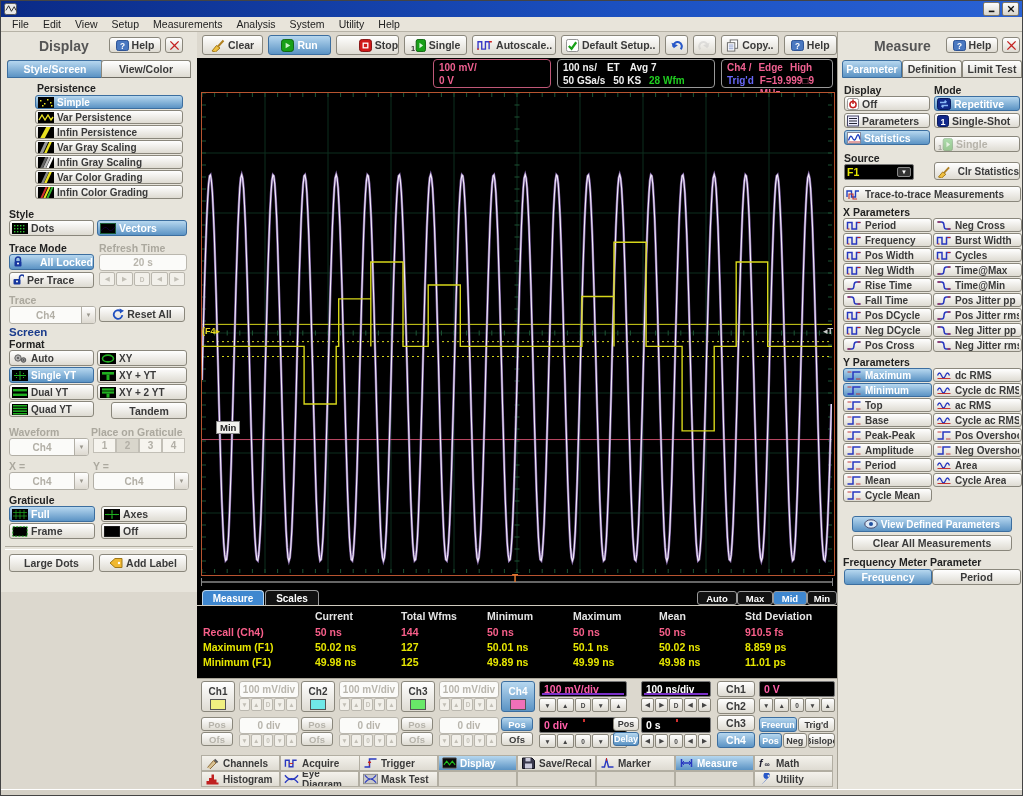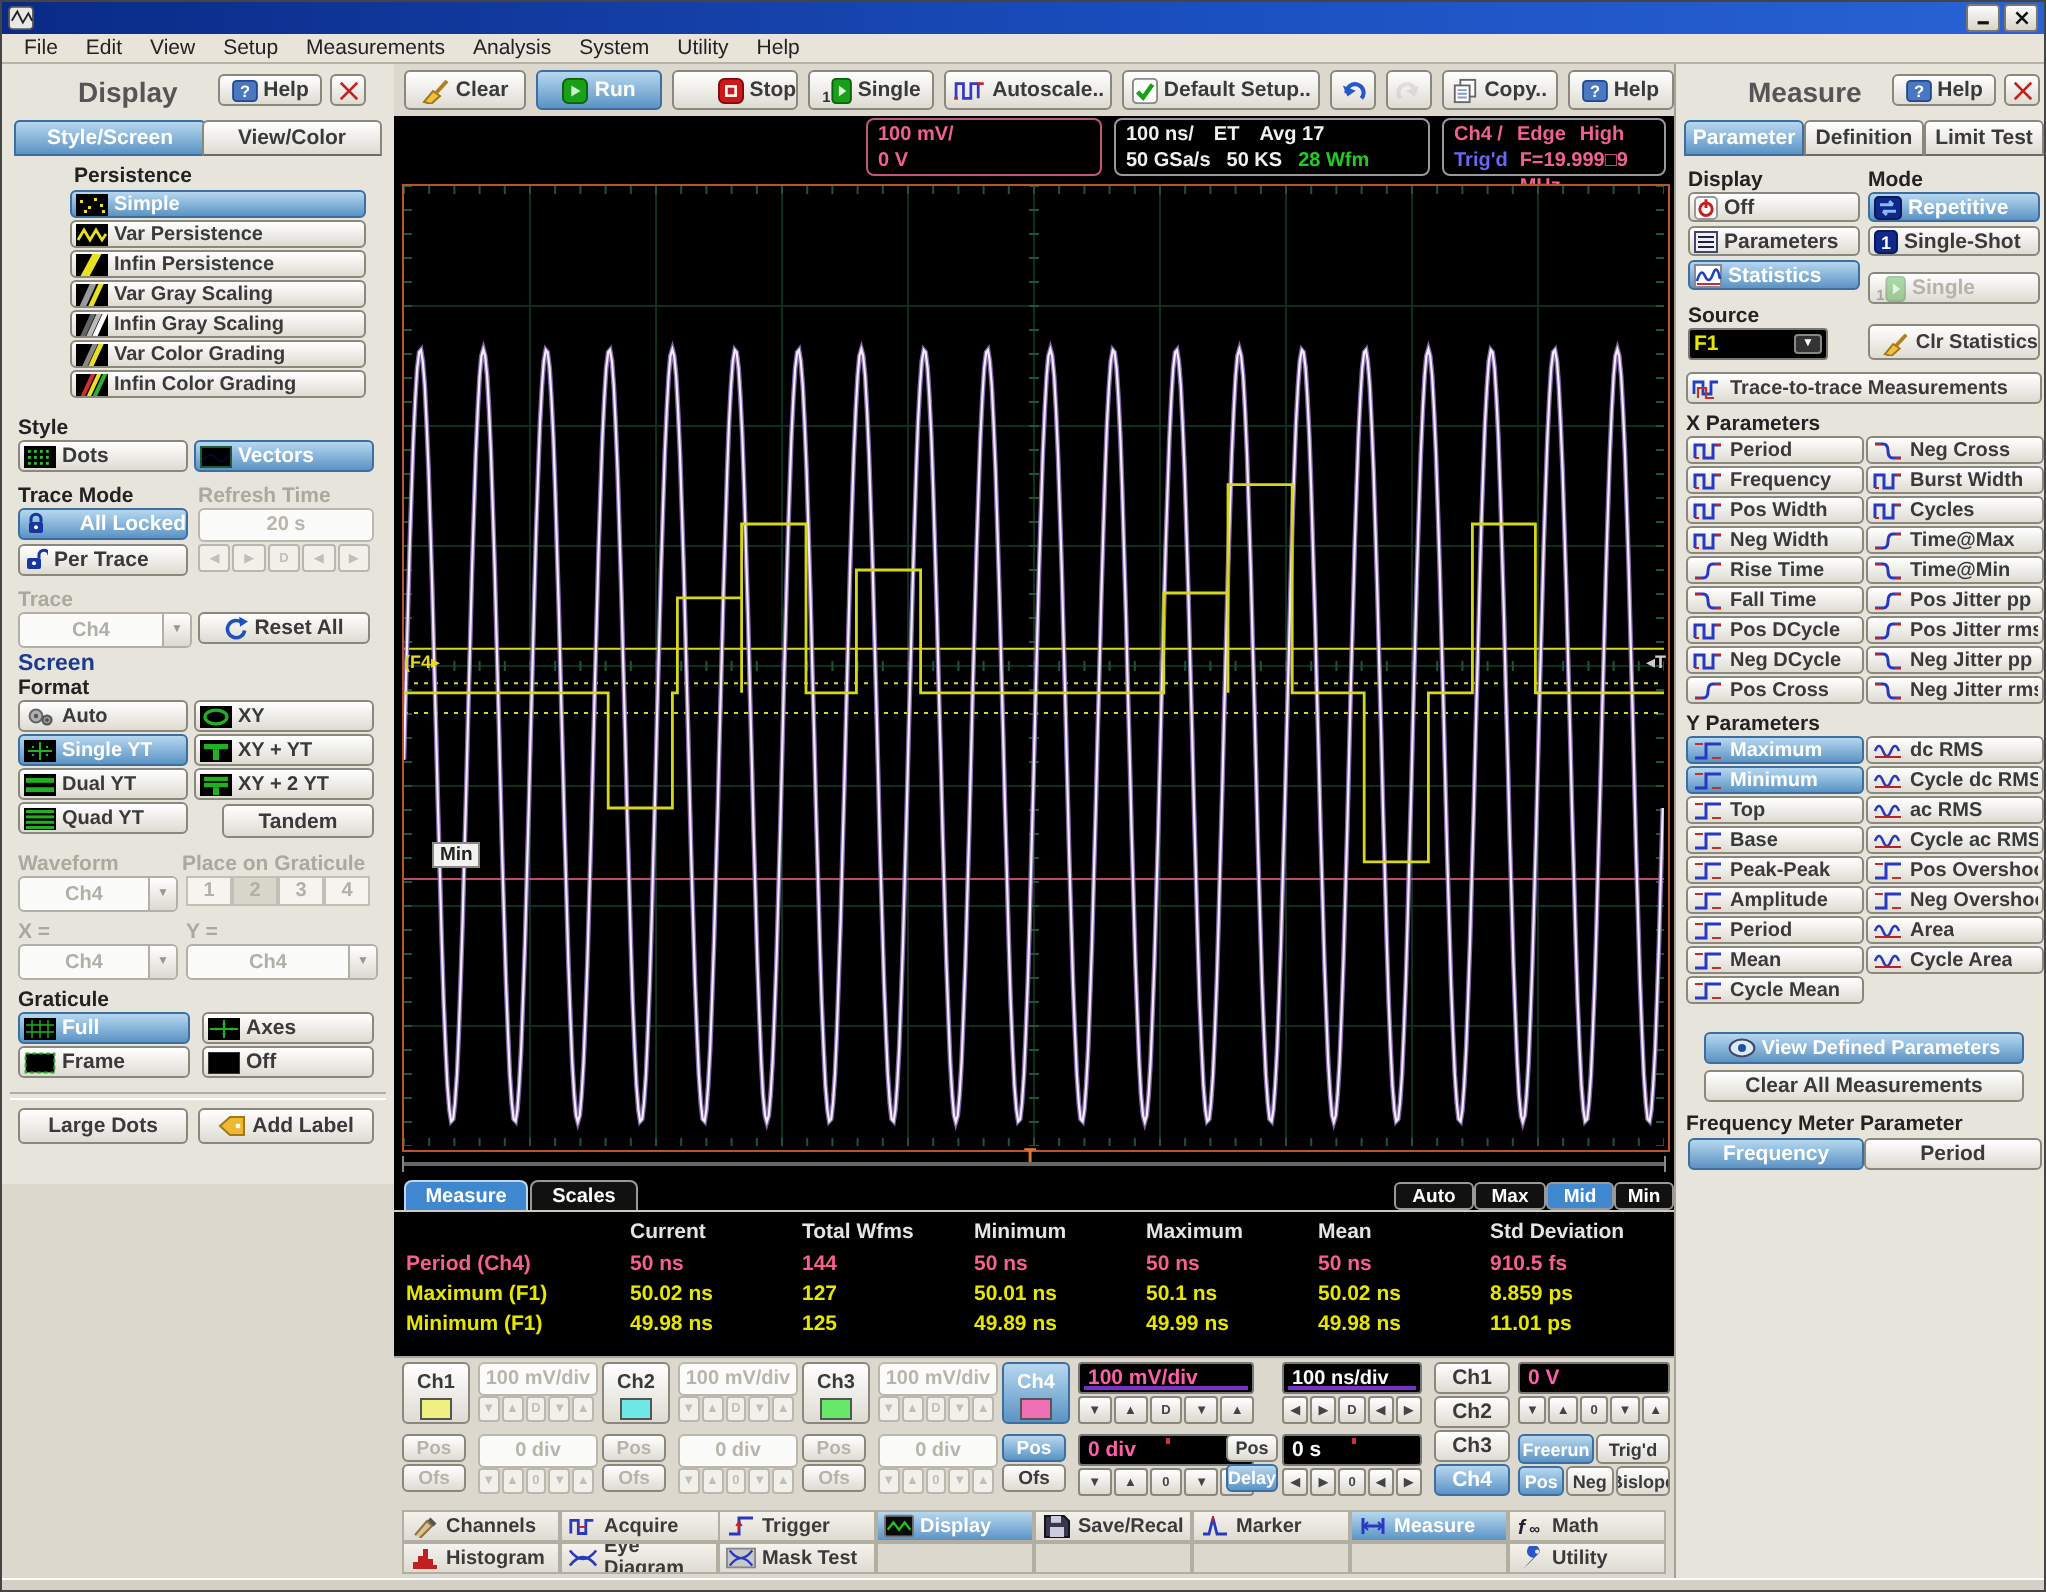--- a/index.html
+++ b/index.html
@@ -550,21 +550,21 @@
 
   <div id="scope">
     <div class="readout" style="left:236px;top:1px;width:118px;height:29px;border:1px solid #c05878;color:#f06090;">
       <div>100 mV/</div>
       <div>0 V</div>
     </div>
     <div class="readout" style="left:360px;top:1px;width:158px;height:29px;border:1px solid #999;color:#f0f0f0;">
       <div style="display:flex;gap:10px;">
           <span>100 ns/</span>
           <span>ET</span>
-          <span>Avg 17</span>
+          <span>Avg 7</span>
         </div>
       <div style="display:flex;gap:8px;">
           <span>50 GSa/s</span>
           <span>50 KS</span>
           <span style="color:#20cc20;">28 Wfm</span>
         </div>
     </div>
     <div class="readout" style="left:524px;top:1px;width:112px;height:29px;border:1px solid #999;color:#f06090;">
       <div style="display:flex;gap:7px;">
           <span>Ch4 /</span>
@@ -914,21 +914,21 @@
           <span></span>
           <span>Current</span>
           <span>Total Wfms</span>
           <span>Minimum</span>
           <span>Maximum</span>
           <span>Mean</span>
           <span>Std Deviation</span>
         </div>
       <div id="mt-rows">
           <div class="mrow" style="top: 35px; color: rgb(248, 95, 138);">
-            <span>Period (Ch4)</span>
+            <span>Recall (Ch4)</span>
             <span>50 ns</span>
             <span>144</span>
             <span>50 ns</span>
             <span>50 ns</span>
             <span>50 ns</span>
             <span>910.5 fs</span>
           </div>
           <div class="mrow" style="top: 50px; color: rgb(230, 230, 0);">
             <span>Maximum (F1)</span>
             <span>50.02 ns</span>
@@ -1322,21 +1322,21 @@
           </svg>
         </span>
         <span>Single</span>
       </div>
 
     <div class="lbl" style="left:6px;top:120px;">Source</div>
     <div class="bfield" style="left:6px;top:132px;width:70px;height:16px;color:#e6e600;padding:0 2px;">
         <span style="flex:1;">F1</span>
         <span style="color:#fff;font-size:6px;background:#333;border:1px solid #888;padding:1px 3px;border-radius:2px;">▼</span>
       </div>
-    <div class="btn abs" style="left:96px;top:130px;width:86px;height:18px;justify-content:flex-end;padding-left:2px;">
+    <div class="btn abs" style="left:96px;top:130px;width:86px;height:18px;justify-content:space-between;padding-left:2px;">
         <span class="icon i-clear" style="width:14px;height:13px;">
           <svg viewBox="0 0 14 14">
             <path d="M1 13 L5.5 7.5 L9 10 L4.5 14 Z" fill="#f0c040" stroke="#a07818"></path>
             <path d="M7 8.5 L12.5 2.5" stroke="#b08020" stroke-width="2"></path>
           </svg>
         </span>
         <span style="font-size:10px;">Clr Statistics</span>
       </div>
 
     <div class="btn abs" style="left:5px;top:154px;width:178px;height:16px;justify-content:flex-start;padding-left:2px;">

